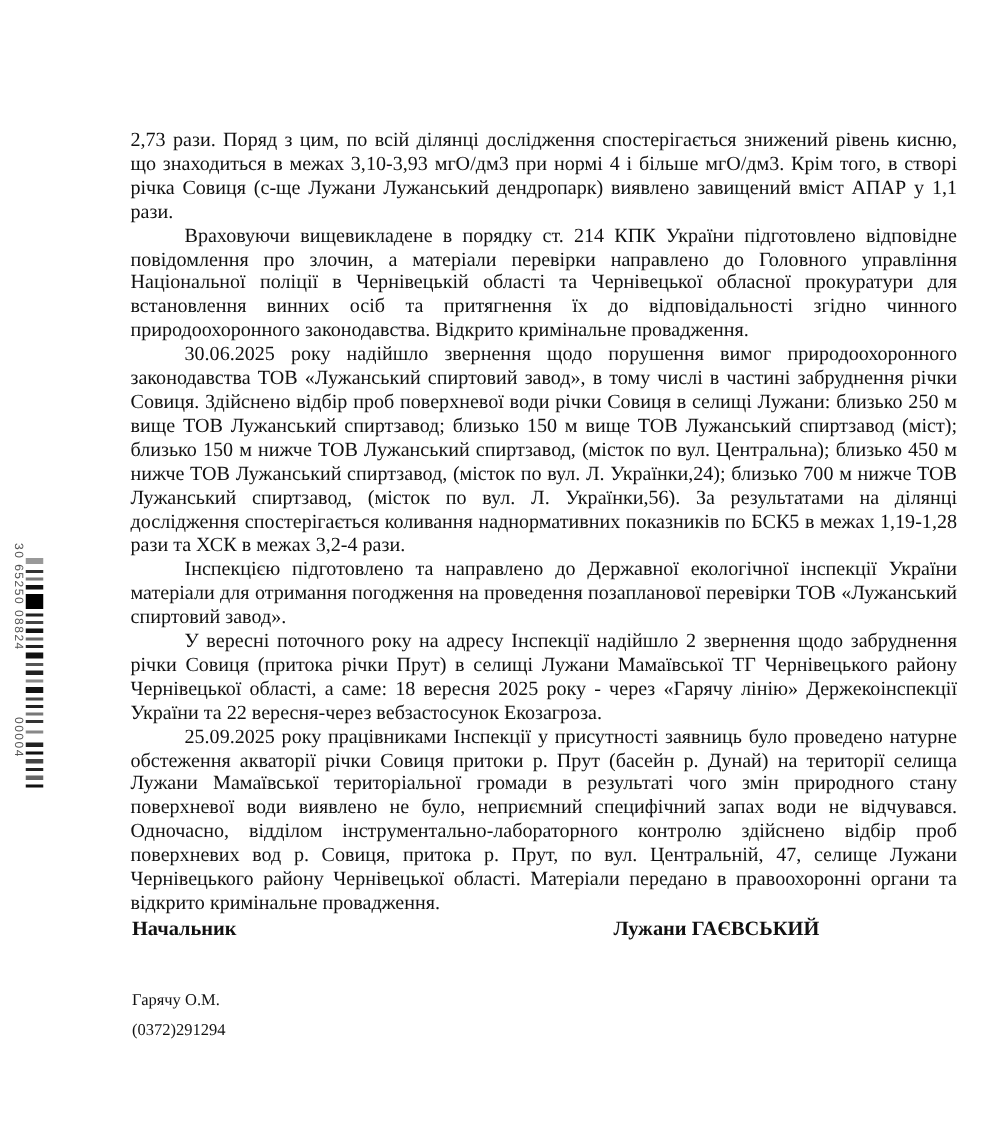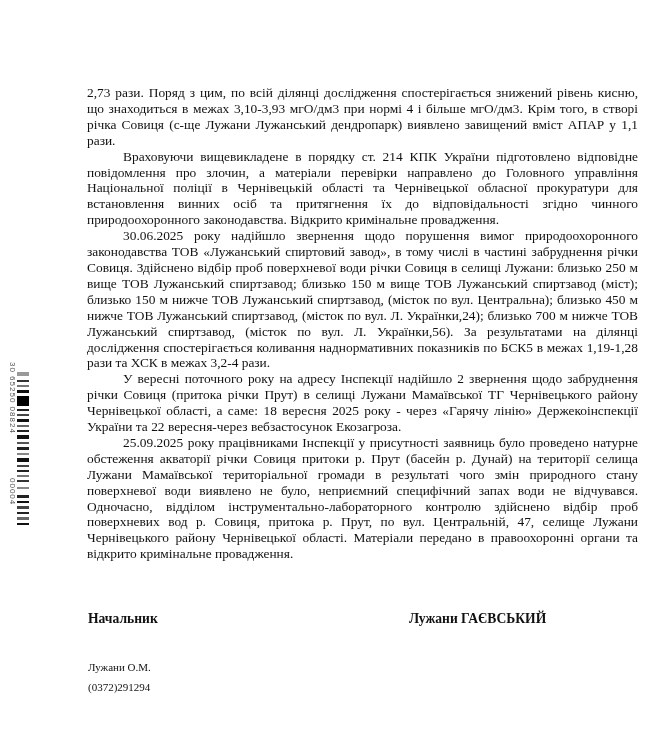--- a/index.html
+++ b/index.html
@@ -17,28 +17,29 @@
   .bc-digits2 { top: 478px; }
   .bars { position: absolute; left: 17px; width: 12px; }
 </style>
 </head>
 <body>
 
 <div class="page">
   <p class="p">2,73 рази. Поряд з цим, по всій ділянці дослідження спостерігається знижений рівень кисню, що знаходиться в межах 3,10-3,93 мгО/дм3 при нормі 4 і більше мгО/дм3. Крім того, в створі річка Совиця (с-ще Лужани Лужанський дендропарк) виявлено завищений вміст АПАР у 1,1 рази.</p>
   <p class="p indent">Враховуючи вищевикладене в порядку ст. 214 КПК України підготовлено відповідне повідомлення про злочин, а матеріали перевірки направлено  до Головного управління Національної поліції  в Чернівецькій області та Чернівецької обласної прокуратури  для встановлення винних осіб та притягнення їх до відповідальності згідно чинного природоохоронного законодавства. Відкрито кримінальне провадження.</p>
   <p class="p indent">30.06.2025 року надійшло звернення щодо порушення вимог природоохоронного законодавства ТОВ «Лужанський спиртовий завод», в тому числі в частині забруднення річки Совиця. Здійснено відбір проб поверхневої води річки Совиця в селищі Лужани: близько 250 м вище ТОВ Лужанський спиртзавод; близько 150 м вище ТОВ Лужанський спиртзавод (міст); близько 150 м нижче ТОВ Лужанський спиртзавод, (місток по вул. Центральна); близько 450 м нижче ТОВ Лужанський спиртзавод, (місток по вул. Л. Українки,24); близько 700 м нижче ТОВ Лужанський спиртзавод, (місток по вул. Л. Українки,56). За результатами на ділянці дослідження спостерігається коливання наднормативних показників по БСК5 в межах 1,19-1,28 рази та ХСК в межах 3,2-4 рази.</p>
+  <p class="p indent">Інспекцією підготовлено та направлено до Державної екологічної інспекції України матеріали для отримання погодження на проведення позапланової перевірки ТОВ «Лужанський спиртовий завод».</p>
   <p class="p indent">У вересні поточного року на адресу Інспекції надійшло 2 звернення щодо забруднення річки Совиця (притока річки Прут) в селищі Лужани  Мамаївської ТГ Чернівецького району Чернівецької області, а саме: 18 вересня 2025 року  - через «Гарячу лінію» Держекоінспекції України та 22 вересня-через вебзастосунок Екозагроза.</p>
   <p class="p indent">25.09.2025 року працівниками Інспекції у присутності заявниць було проведено натурне обстеження акваторії річки Совиця  притоки р. Прут (басейн р. Дунай) на території селища Лужани Мамаївської територіальної громади в результаті чого змін природного стану поверхневої води виявлено не було, неприємний специфічний запах води не відчувався. Одночасно, відділом інструментально-лабораторного контролю здійснено відбір проб поверхневих вод р. Совиця, притока р. Прут, по вул. Центральній, 47, селище Лужани Чернівецького району Чернівецької області. Матеріали передано в правоохоронні органи та відкрито кримінальне провадження.</p>
 </div>
 
 <div class="sig sig-left">Начальник</div>
 <div class="sig sig-right">Лужани ГАЄВСЬКИЙ</div>
 
-<div class="exec exec-name">Лужани О.М.</div>
+<div class="exec exec-name">Гарячу О.М.</div>
 <div class="exec exec-phone">(0372)291294</div>
 
 <div>
   <div class="bc-digits">30 65250 08824</div>
   <div class="bc-digits bc-digits2">00004</div>
   <svg class="bars" style="top:372px;" width="12" height="155">
     <rect x="0" y="0" width="12" height="4" fill="#999"></rect>
     <rect x="0" y="8" width="12" height="2" fill="#333"></rect>
     <rect x="0" y="13" width="12" height="2" fill="#777"></rect>
     <rect x="0" y="18" width="12" height="3" fill="#111"></rect>

